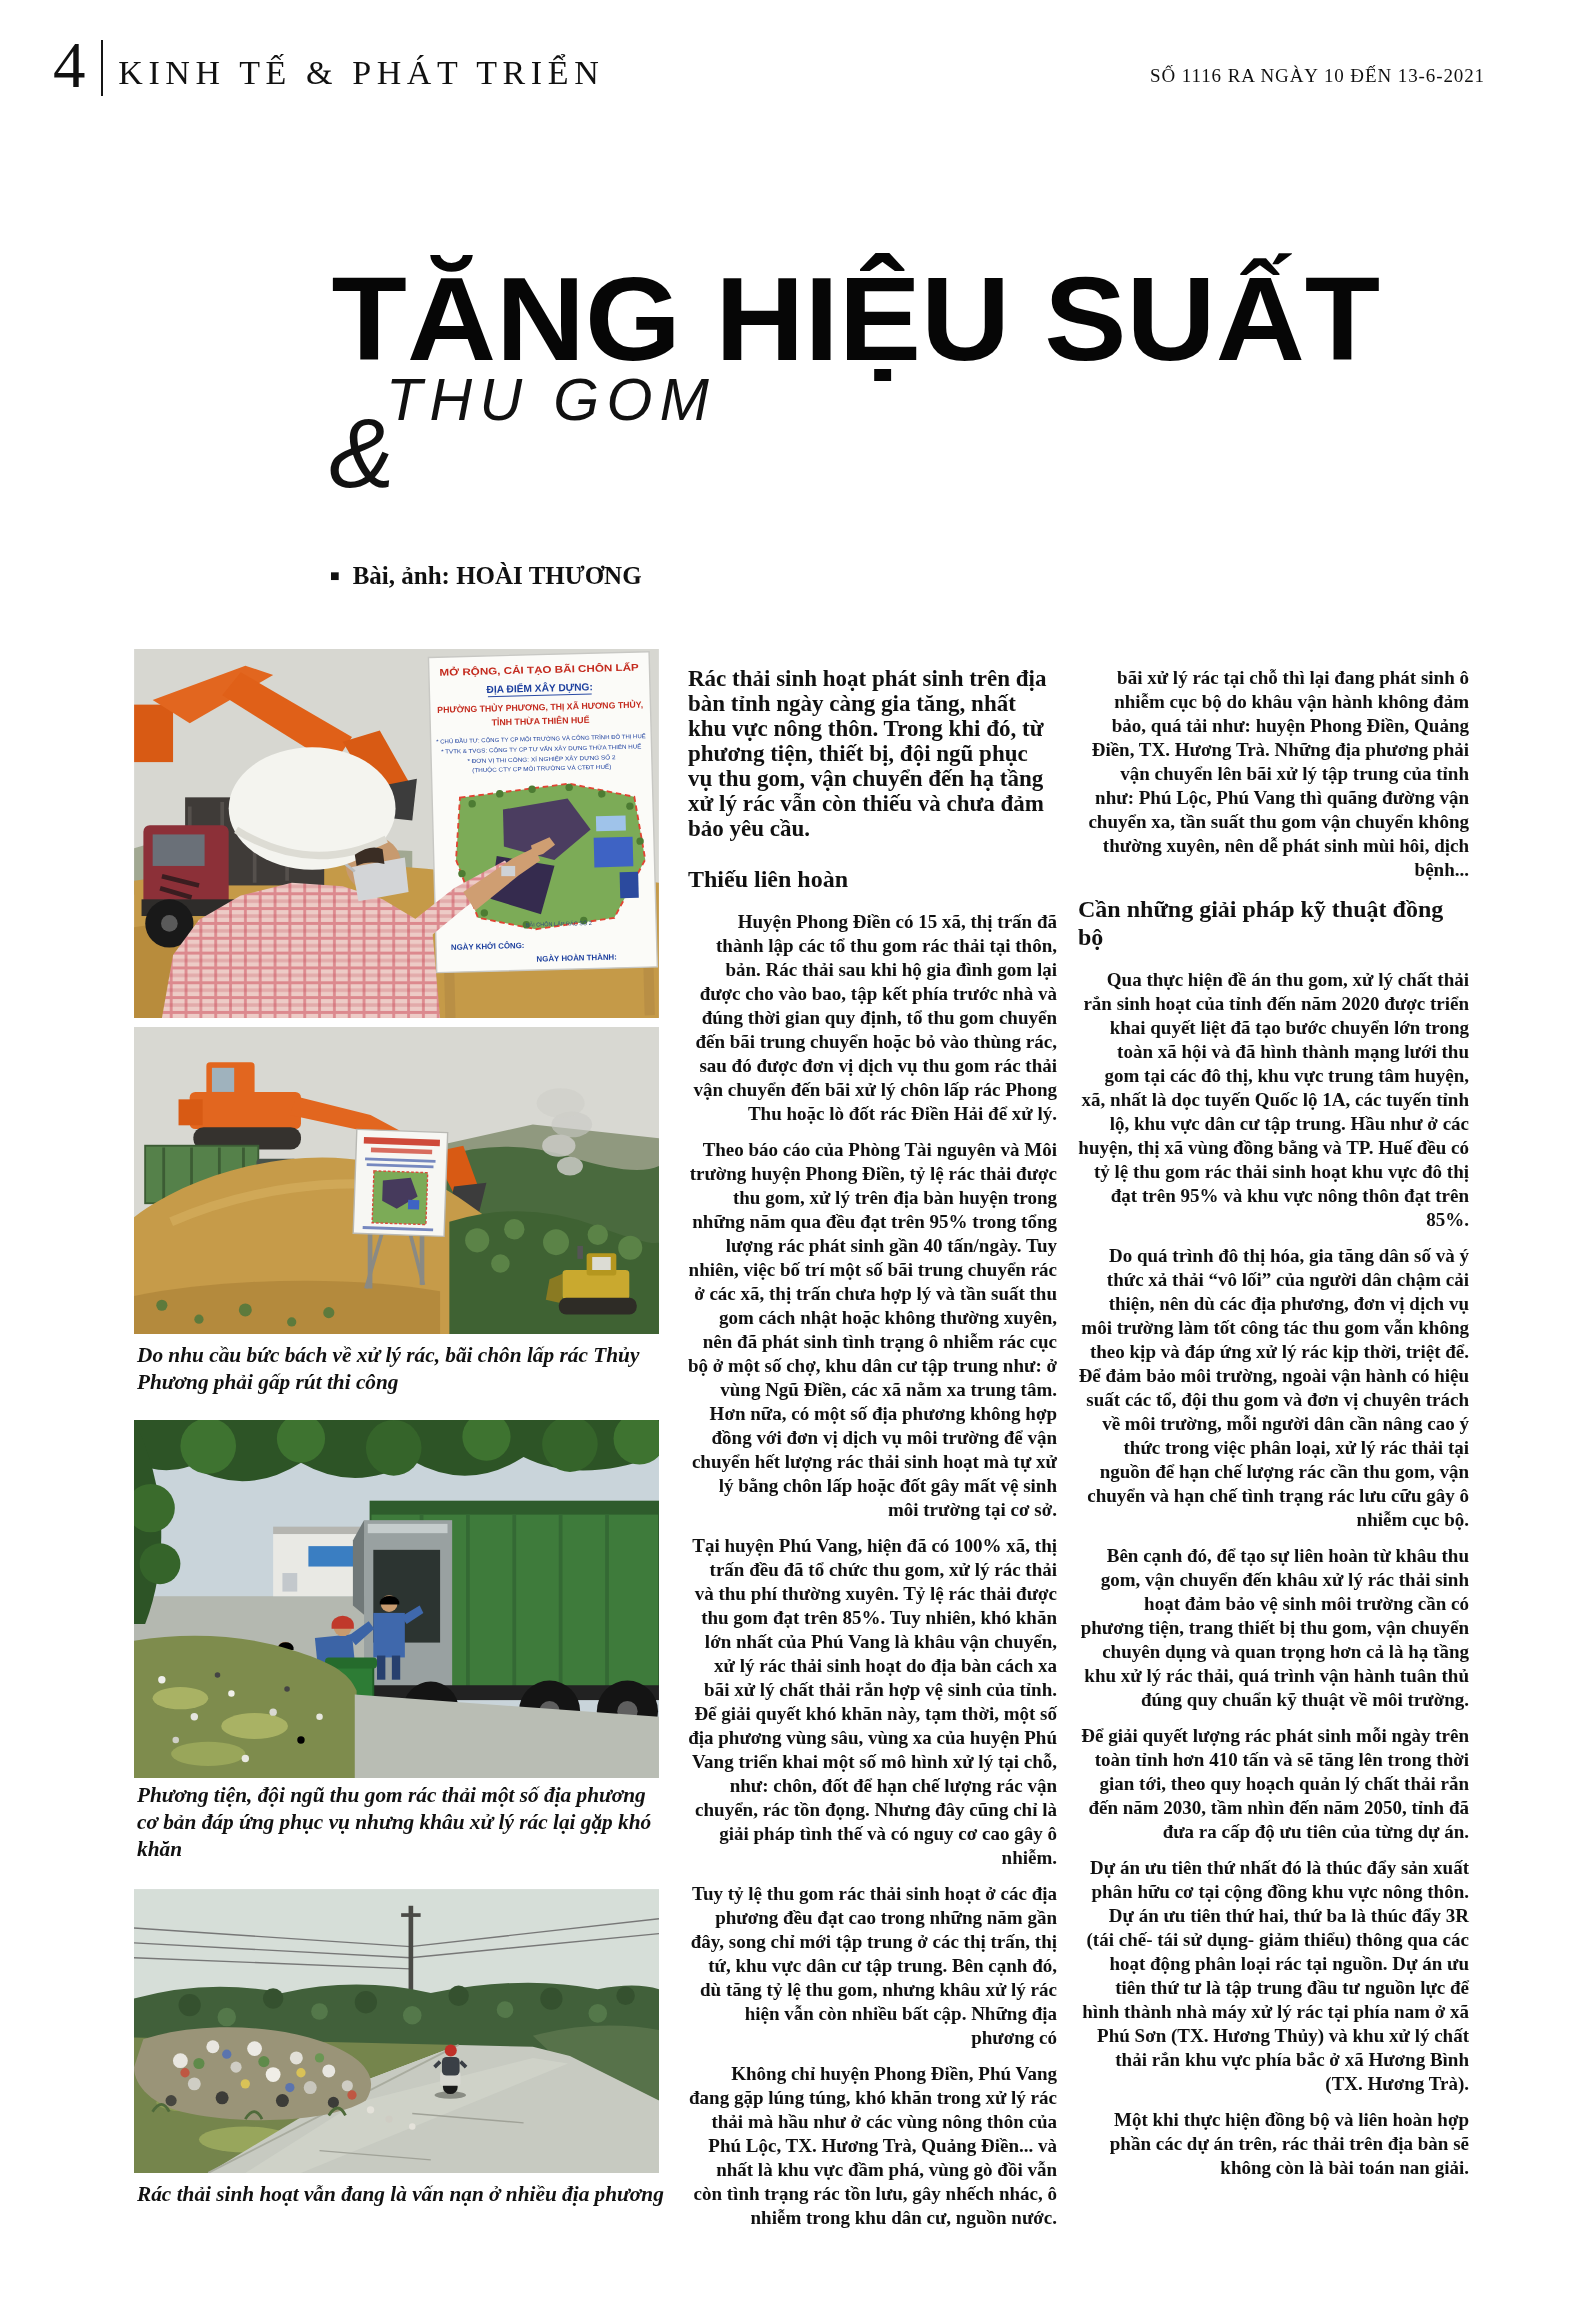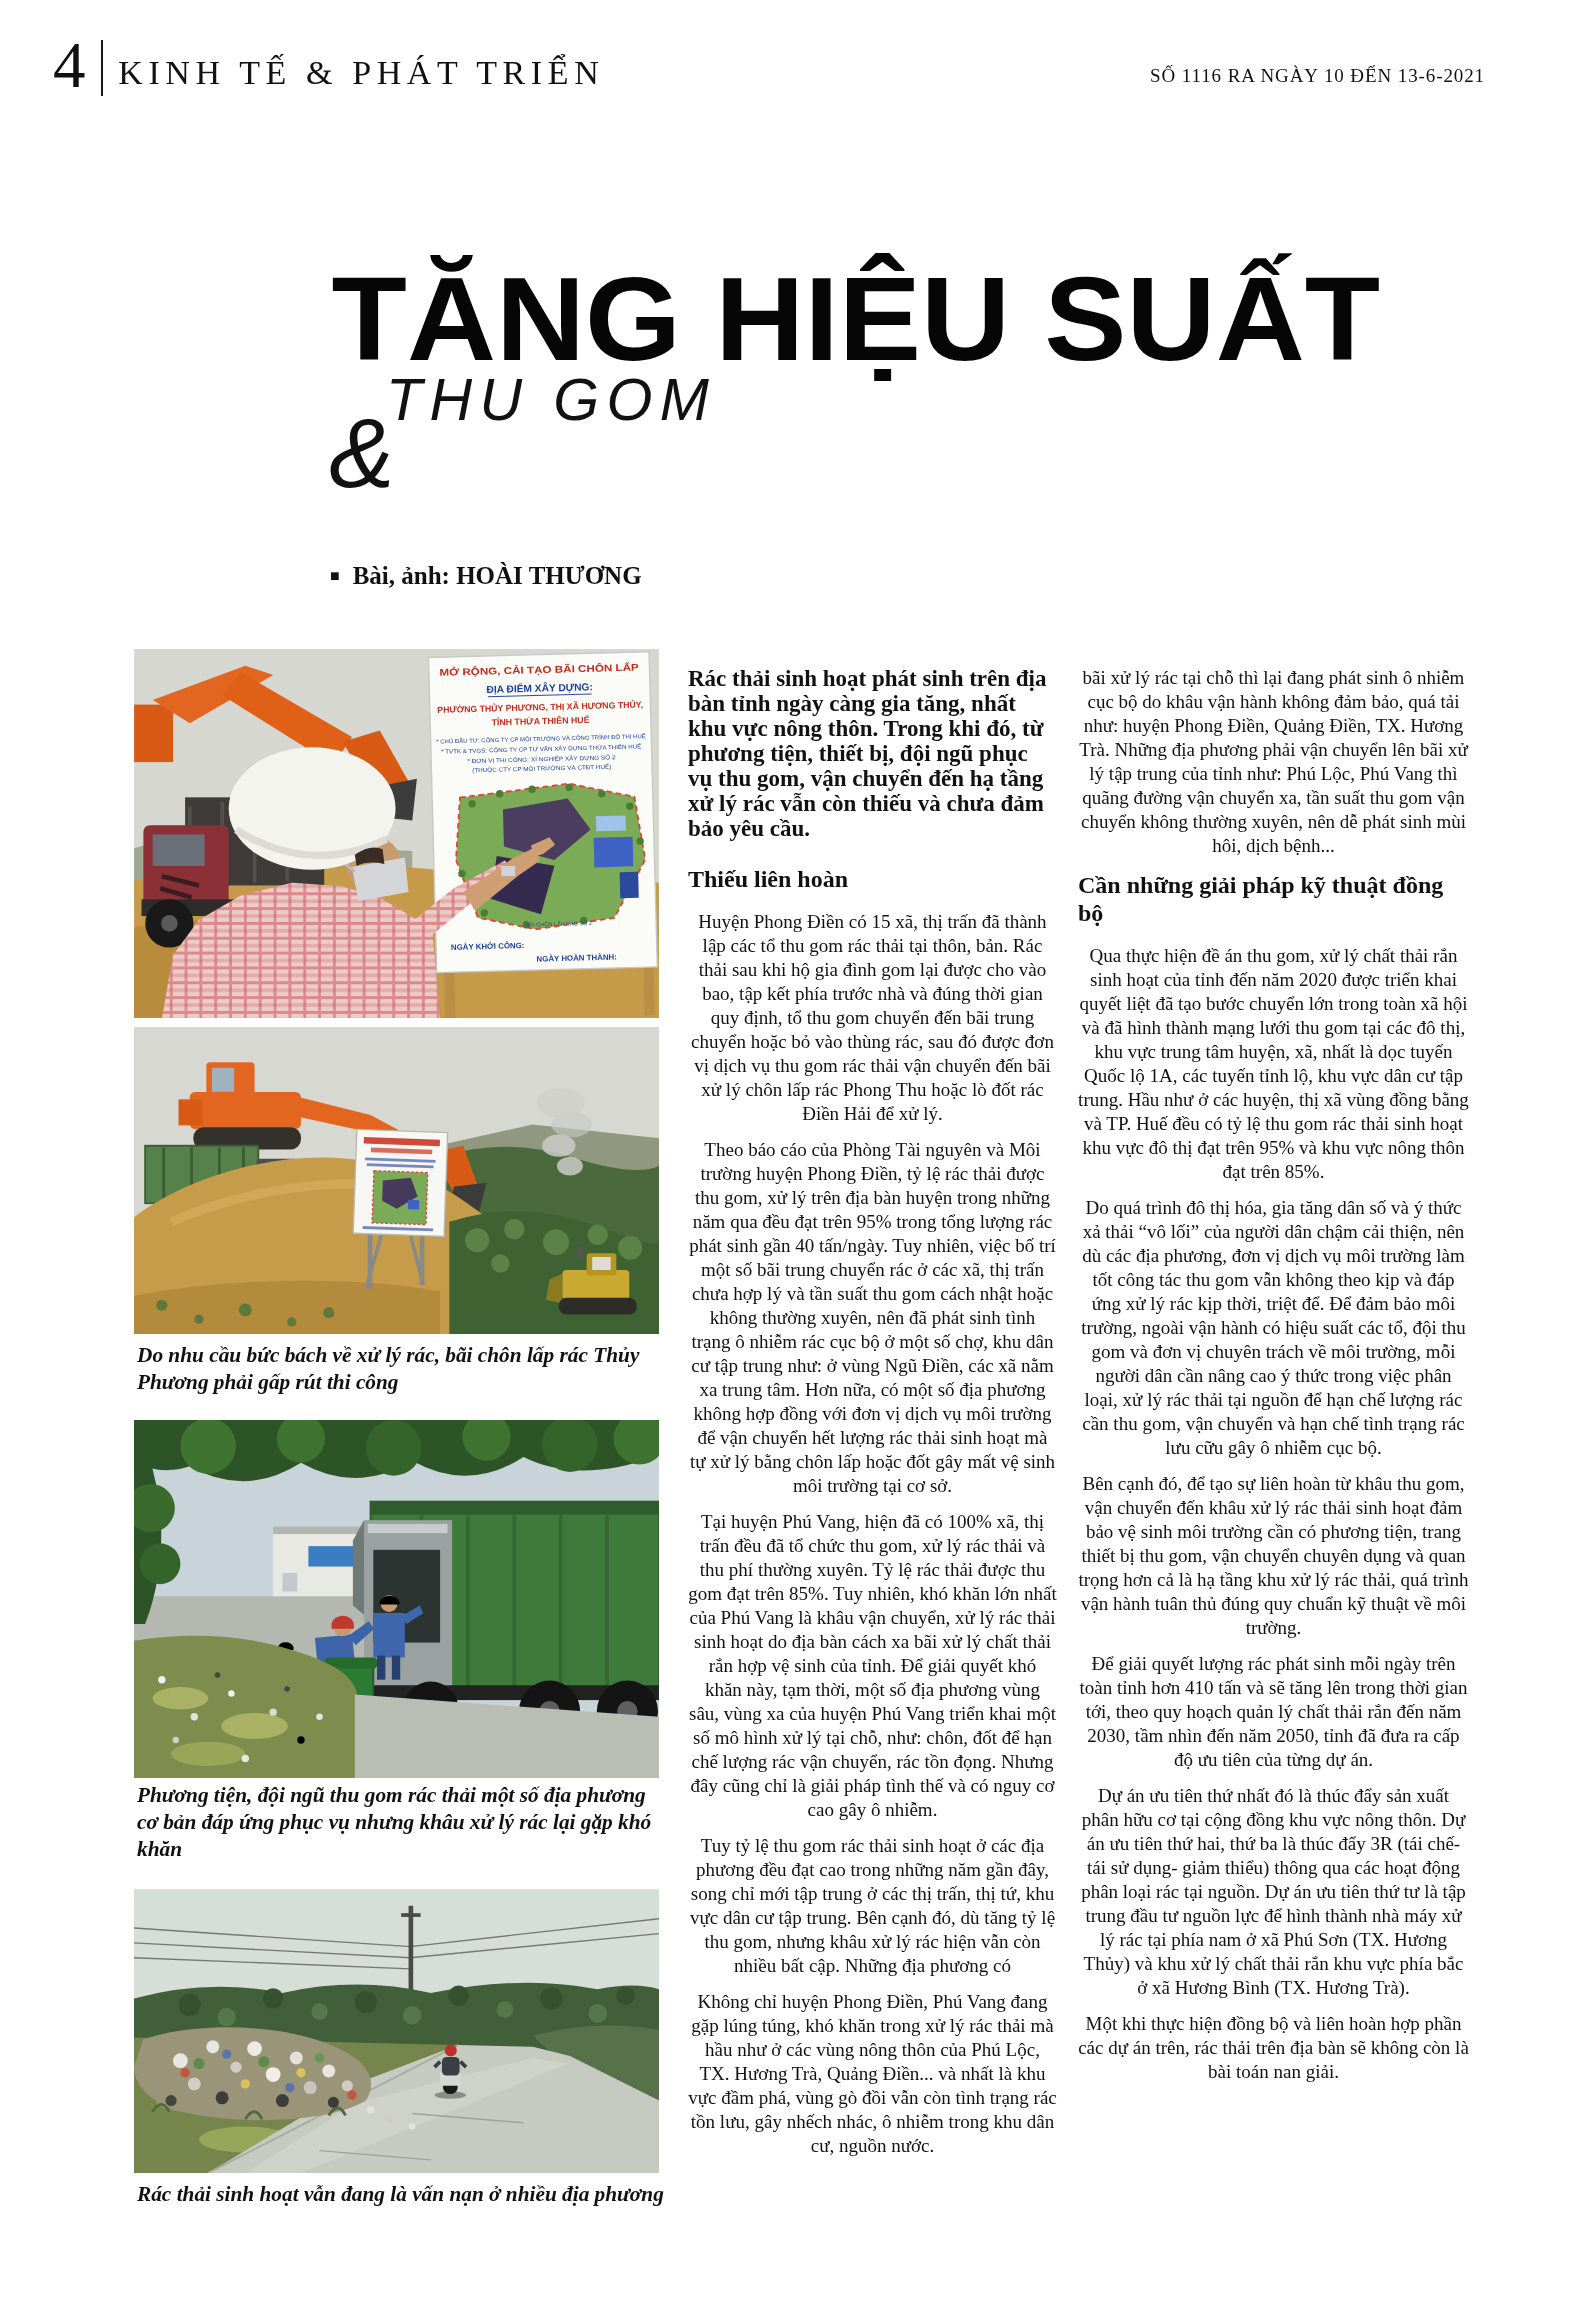--- a/index.html
+++ b/index.html
@@ -27,21 +27,21 @@
   figure{margin:0; position:absolute; left:134px; width:525px;}
   figure svg{display:block;}
   .caption{position:absolute; left:137px; width:533px; font-style:italic; font-weight:700; font-size:21.3px; line-height:27px;}
   
   .col{position:absolute; top:652px;margin-top:14px;}
   .col-mid{left:688px; width:369px;}
   .col-right{left:1078px; width:391px;}
   .lead{font-weight:700; font-size:23px; line-height:25px; margin:0 0 24px 0;}
   .col h2{font-size:24px; line-height:28px; font-weight:700; margin:24px 0 16.7px 0;}
   .col-right h2{margin-top:13px;}
-  .col p.body{font-size:19px; line-height:24px; margin:0 0 12px 0; text-align:center;}
+  .col p.body{font-size:19px; line-height:24px; margin:0 0 12px 0; text-align:right;font-weight:bold;}
   
   svg text{font-family:"Liberation Sans", sans-serif;}
 </style>
 </head>
 <body>
 
 <div class="page">
 
   <div class="masthead">
     <span class="page-num">4</span>

